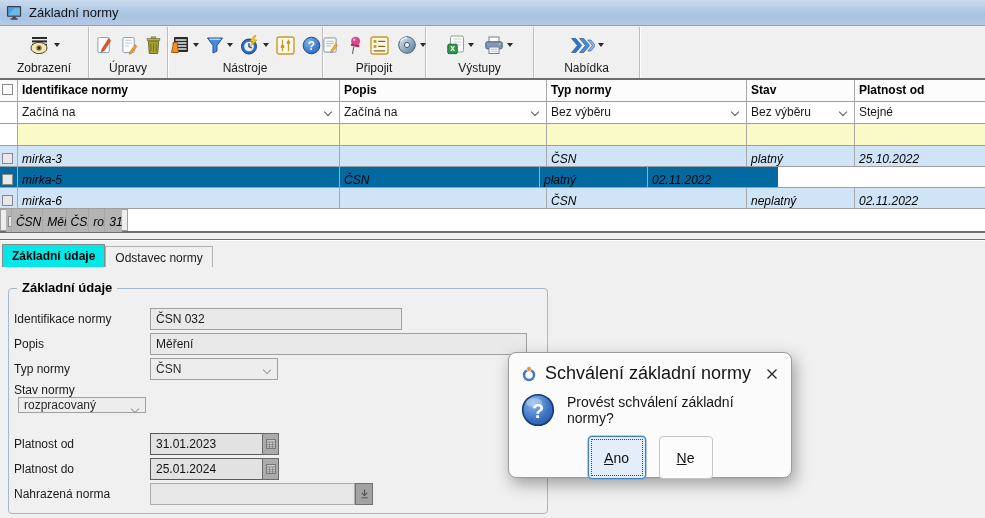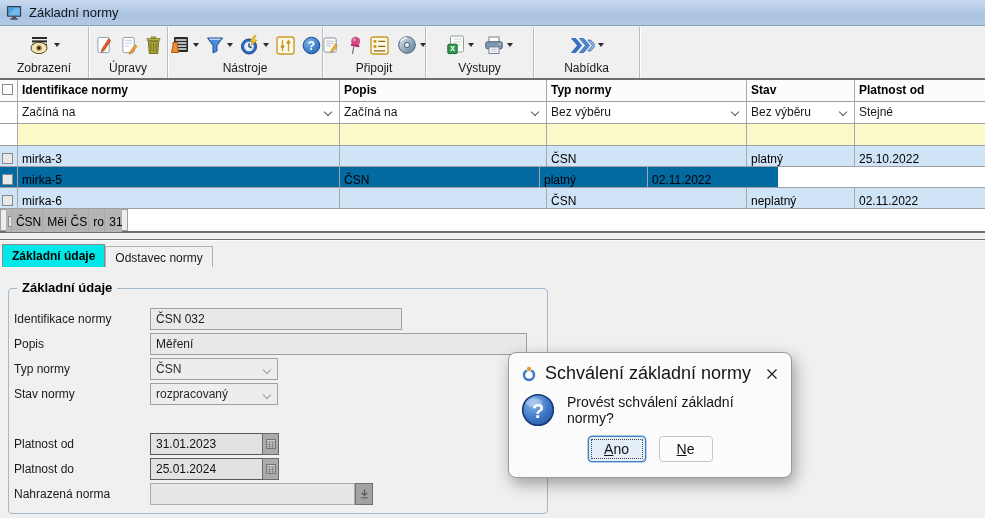--- a/index.html
+++ b/index.html
@@ -36,21 +36,21 @@
   .c5 { width:130px; border-right:none; }
   .ghead { background:#fcfcfc; }
   .ghead .gcell { font-weight:bold; }
   .gfilter .gcell { background:#ffffff; color:#1a1a1a; }
   .chev { position:absolute; right:8px; top:7px; width:6px; height:6px;
     border-left:1.6px solid #5a5a5a; border-bottom:1.6px solid #5a5a5a; transform:rotate(-45deg); }
   .gyellow { height:22px; }
   .gyellow .gcell { background:#fafac8; }
   .gyellow .c0 { background:#fff; }
   .gdata { height:21px; }
-  .gdata .gcell { padding-top:6px; }
+  .gdata .gcell { padding-top:6px;font-style:italic; }
   .gdata.alt .gcell { background:#cfe4f6; }
   .gdata.plain .gcell { background:#0369a1; }
   .gdata.sel .gcell { background:#b4b4b4; }
   .cb { display:inline-block; width:11px; height:11px; background:#fbfbfb;
     border:1px solid #8a8a8a; vertical-align:top; margin-top:1px; }
   .gdata .cb { background:#e8e8e8; }
 
   
   .sep2 { position:absolute; left:0; top:239px; width:985px; height:2px;
     background:#707070; border-bottom:1px solid #fdfdfd; }
@@ -83,21 +83,21 @@
   
   .dialog { position:absolute; left:508px; top:352px; width:284px; height:126px;
     background:#fbfbfb; border:1px solid #9a9a9a; border-radius:8px;
     box-shadow:3px 6px 16px rgba(0,0,0,0.35); z-index:10; }
   .dlg-title { display:flex; align-items:center; gap:8px; padding:10px 12px 2px 12px; }
   .dlg-title .dtext { font-size:18px; color:#141414; }
   .dlg-close { margin-left:auto; cursor:default; display:flex; }
   .dlg-body { display:flex; align-items:center; gap:12px; padding:7px 12px 0 12px; }
   .dlg-msg { font-size:14px; color:#141414; }
   .dlg-foot { display:flex; justify-content:center; gap:13px; padding-top:9px; }
-  .dbtn { height:26px; border-radius:4px; font-size:14px; color:#111;
+  .dbtn { height:43px; border-radius:4px; font-size:14px; color:#111;
     display:flex; align-items:center; justify-content:center;
     font-family:"Liberation Sans", sans-serif; }
   .dbtn span { display:block; }
   .dbtn span::first-letter { text-decoration:underline; }
   .btn-yes { width:58px; background:#e4eef9; border:1px solid #3f7fc1;
     outline:1px dotted #444; outline-offset:-4px; box-shadow:0 0 0 0.5px #6aa0d8; }
   .btn-no { width:54px; background:#fcfcfc; border:1px solid #c6c6c6; }
 </style>
 </head>
 <body>
@@ -377,21 +377,21 @@
     <div class="flabel">Popis</div>
     <div class="inp w377">Měření</div>
   </div>
   <div class="frow" style="top:358px;">
     <div class="flabel">Typ normy</div>
     <div class="sel">
         <span>ČSN</span>
         <span class="chev"></span>
       </div>
   </div>
-  <div class="frow" style="top:383px;">
+  <div class="frow" style="top:383px;flex-direction:column;">
     <div class="flabel">Stav normy</div>
     <div class="sel">
         <span>rozpracovaný</span>
         <span class="chev"></span>
       </div>
   </div>
   <div class="frow" style="top:433px;">
     <div class="flabel">Platnost od</div>
     <div class="dateinp">31.01.2023</div>
     <div class="datebtn">

